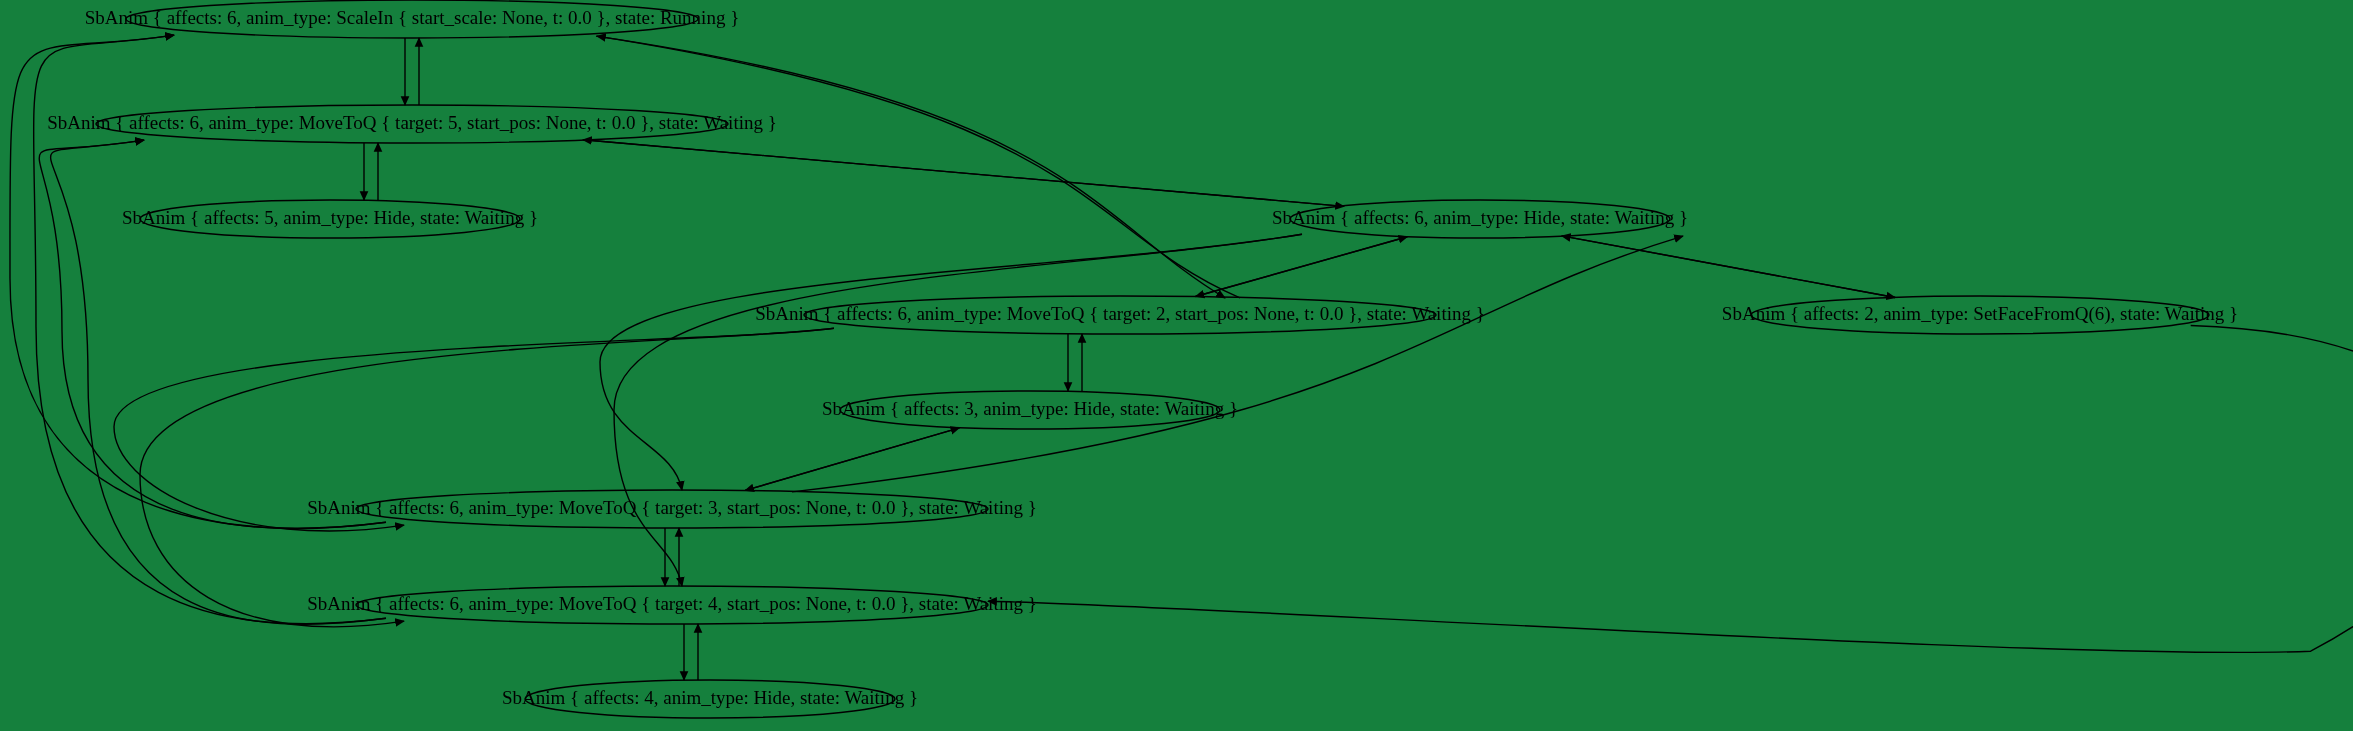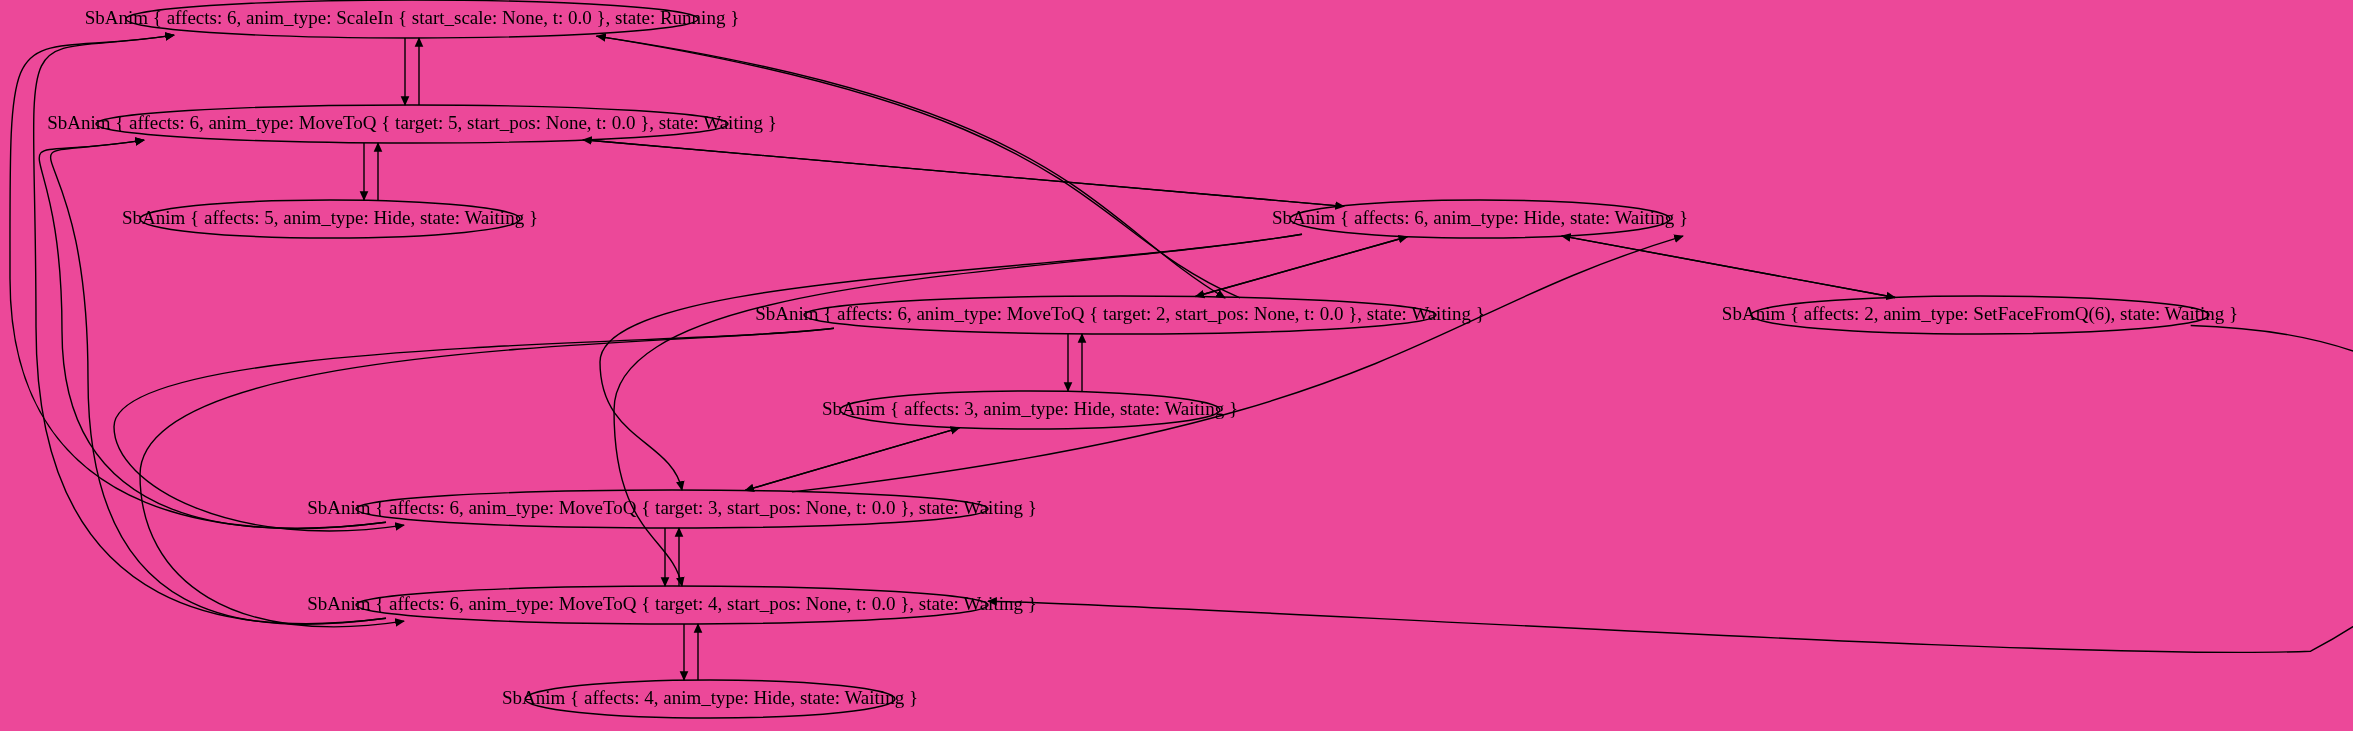--- a/index.html
+++ b/index.html
@@ -4,21 +4,21 @@
 <style>
   html, body {
     margin: 0;
     padding: 0;
     background: #ffffff;
   }
   #graph-root {
     position: relative;
     width: 2353px;
     height: 731px;
-    background: #ec4899;
+    background: #15803d;
     overflow: hidden;
     font-family: "Liberation Serif", "DejaVu Serif", serif;
   }
   #graph-svg {
     position: absolute;
     top: 0;
     left: 0;
     width: 2353px;
     height: 731px;
     display: block;

